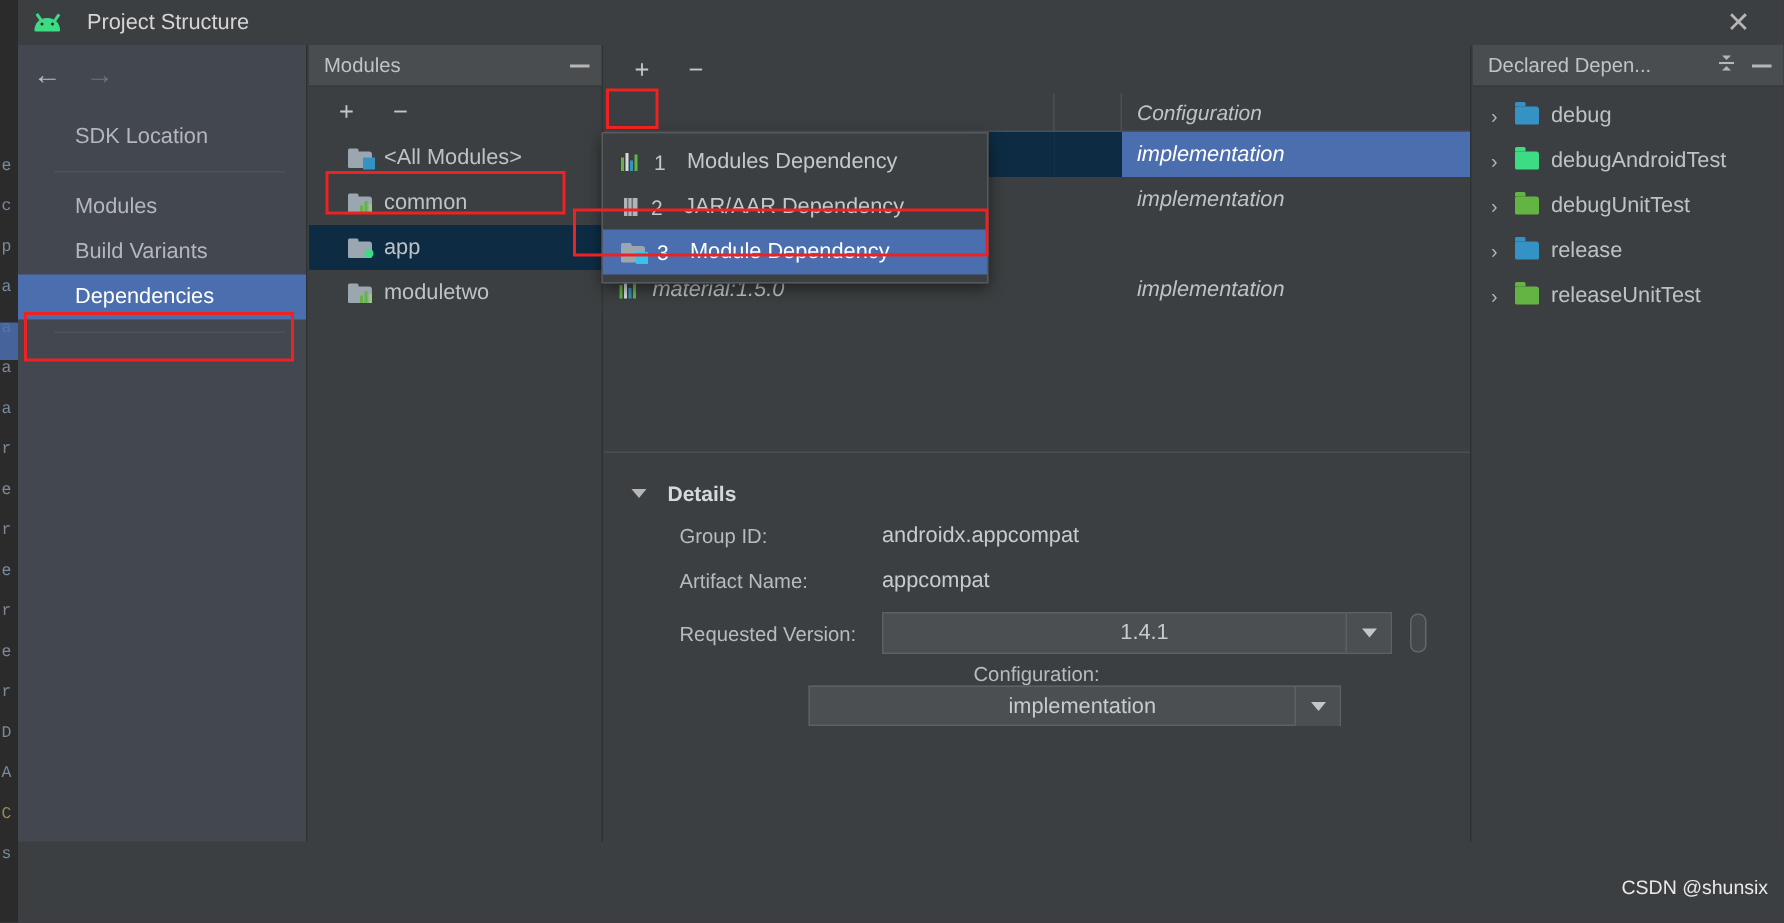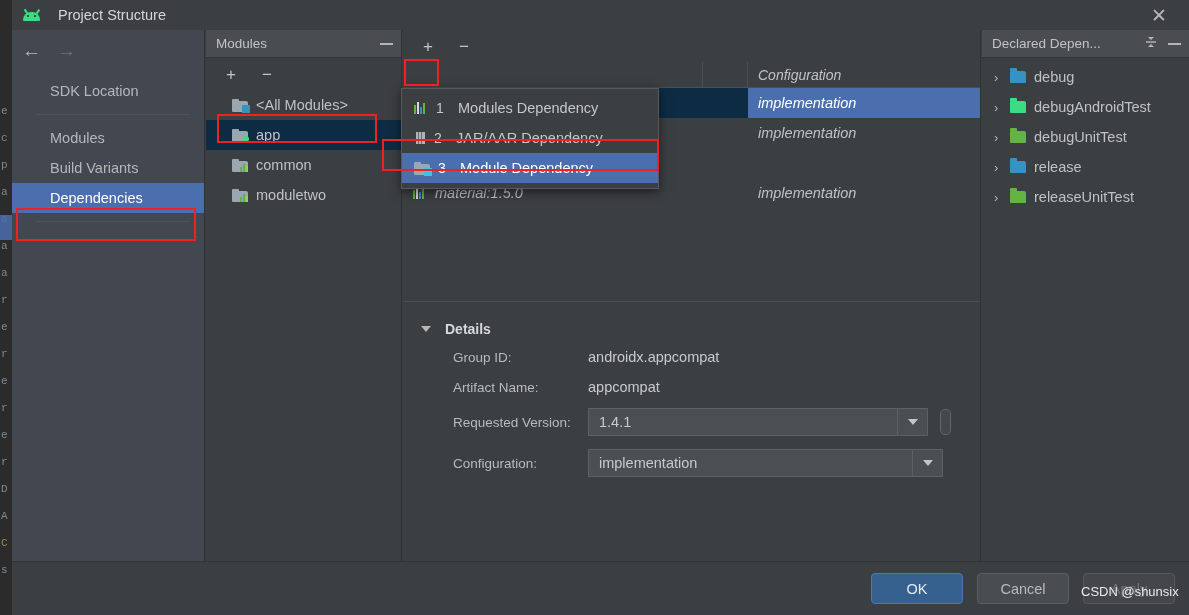--- a/index.html
+++ b/index.html
@@ -181,21 +181,21 @@
     width: 0; height: 0; border-left: 5px solid transparent; border-right: 5px solid transparent;
     border-top: 6px solid #b6b6b6; margin-right: 14px; cursor: pointer;
   }
   .det-title { font-size: 14px; color: #d6d9dc; font-weight: bold; }
   .det-row { display: flex; align-items: center; height: 30px; padding-left: 50px; }
   .det-label { width: 135px; font-size: 13.5px; color: #b8bbbe; }
   .det-value { font-size: 14.5px; color: #c8cbce; }
 
   .combo {
     height: 28px; background: #4b4f51; border: 1px solid #5d6164;
-    display: flex; align-items: center; position: relative;
+    display: flex; align-items: center; position: relative; justify-content: center;
   }
   .combo .val { padding-left: 10px; font-size: 14.5px; color: #c8cbce; }
   .combo .arrowbox {
     position: absolute; right: 0; top: 0; height: 26px; width: 30px;
     background: #4b4f51; border-left: 1px solid #5d6164;
     display: flex; align-items: center; justify-content: center;
   }
   .combo .caret {
     width: 0; height: 0; border-left: 5px solid transparent; border-right: 5px solid transparent;
     border-top: 6px solid #c3c6c9;
@@ -336,40 +336,40 @@
 
           <div class="modrow">
             <span class="ic">
               <span class="tab"></span>
                 <span class="fld"></span>
               <span class="sq" style="background:#3592c4;"></span>
             </span>
             <span>&lt;All Modules&gt;</span>
           </div>
 
-          <div class="modrow selected">
-            <span class="ic">
-              <span class="tab"></span>
-                <span class="fld"></span>
-              <span class="dot" style="background:#3ddc84;"></span>
-            </span>
-            <span>app</span>
-          </div>
-
           <div class="modrow">
             <span class="ic">
               <span class="tab"></span>
                 <span class="fld"></span>
               <span class="bars">
                 <i style="left:0;height:5px;background:#62b543;"></i>
                 <i style="left:3px;height:8px;background:#62b543;"></i>
                 <i style="left:6px;height:6px;background:#8fd45f;"></i>
               </span>
             </span>
             <span>common</span>
+          </div>
+
+          <div class="modrow selected">
+            <span class="ic">
+              <span class="tab"></span>
+                <span class="fld"></span>
+              <span class="dot" style="background:#3ddc84;"></span>
+            </span>
+            <span>app</span>
           </div>
 
 
           <div class="modrow">
             <span class="ic">
               <span class="tab"></span>
                 <span class="fld"></span>
               <span class="bars">
                 <i style="left:0;height:5px;background:#62b543;"></i>
                 <i style="left:3px;height:8px;background:#62b543;"></i>
@@ -463,21 +463,21 @@
             <span class="det-label">Requested Version:</span>
             <span class="combo" style="width:340px;">
               <span class="val">1.4.1</span>
               <span class="arrowbox">
                   <span class="caret"></span>
                 </span>
             </span>
             <span class="pillbtn"></span>
           </div>
 
-          <div class="det-row" style="height:42px;">
+          <div class="det-row" style="height:42px;flex-direction:column;">
             <span class="det-label">Configuration:</span>
             <span class="combo" style="width:355px;">
               <span class="val">implementation</span>
               <span class="arrowbox">
                   <span class="caret"></span>
                 </span>
             </span>
           </div>
         </div>
       </div>
@@ -521,25 +521,20 @@
           <div class="resrow">
             <span class="chev">›</span>
             <span class="cfld" style="background:#62b543;"></span>
             <span>releaseUnitTest</span>
           </div>
         </div>
       </div>
 
     </div>
 
-    <div class="footer">
-      <div class="btn primary">OK</div>
-      <div class="btn normal">Cancel</div>
-      <div class="btn disabled">Apply</div>
-    </div>
 
   </div>
 
   <div class="popup">
     <div class="mitem">
       <span class="libic">
         <i style="left:0;height:9px;background:#62b543;"></i>
         <i style="left:3px;height:12px;background:#d7dadd;"></i>
         <i style="left:6px;height:7px;background:#3592c4;"></i>
         <i style="left:9px;height:11px;background:#62b543;"></i>

